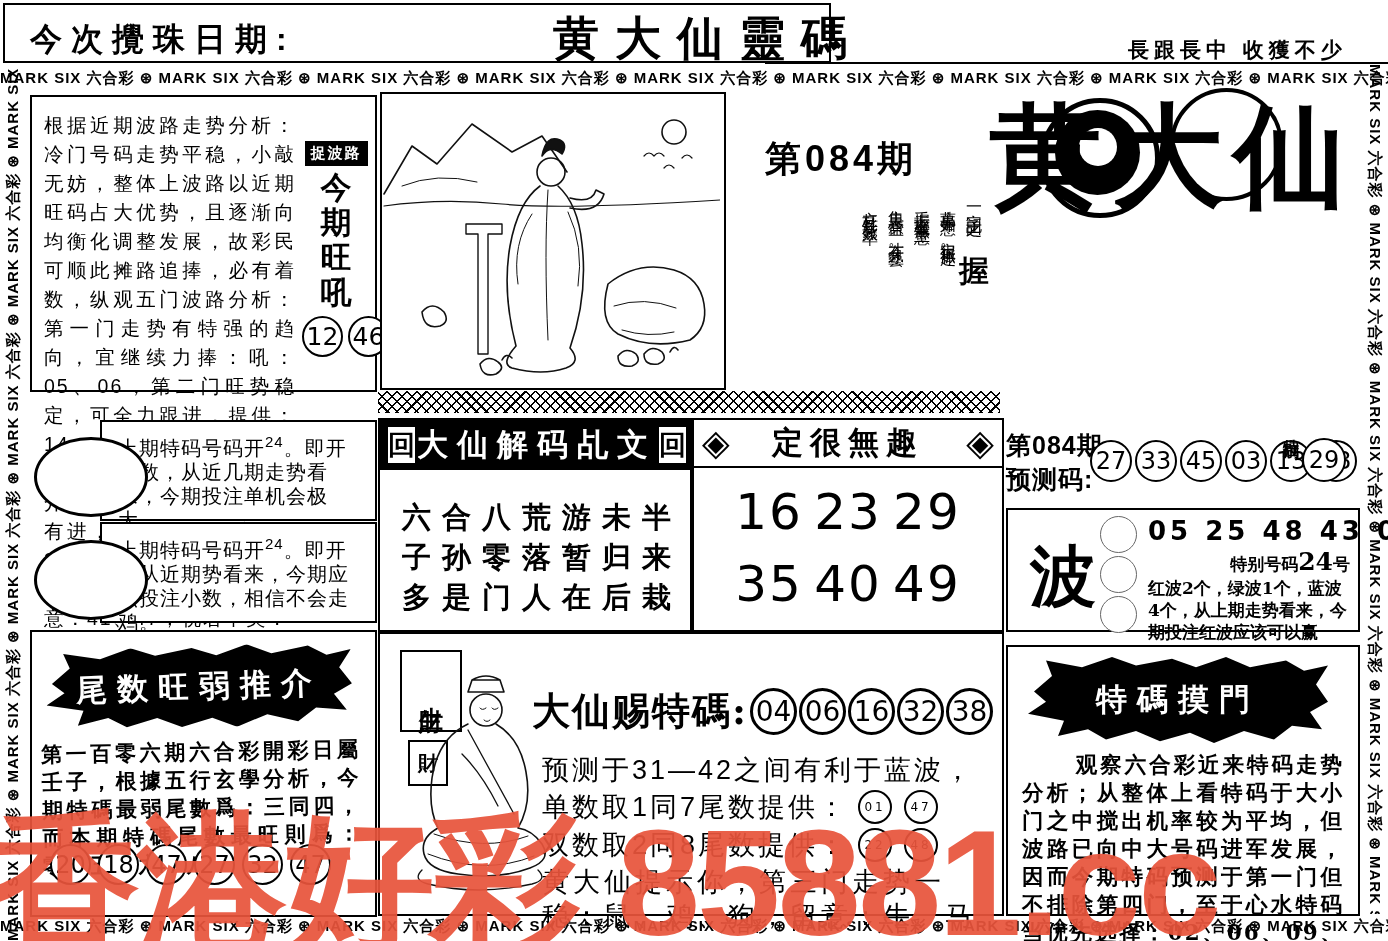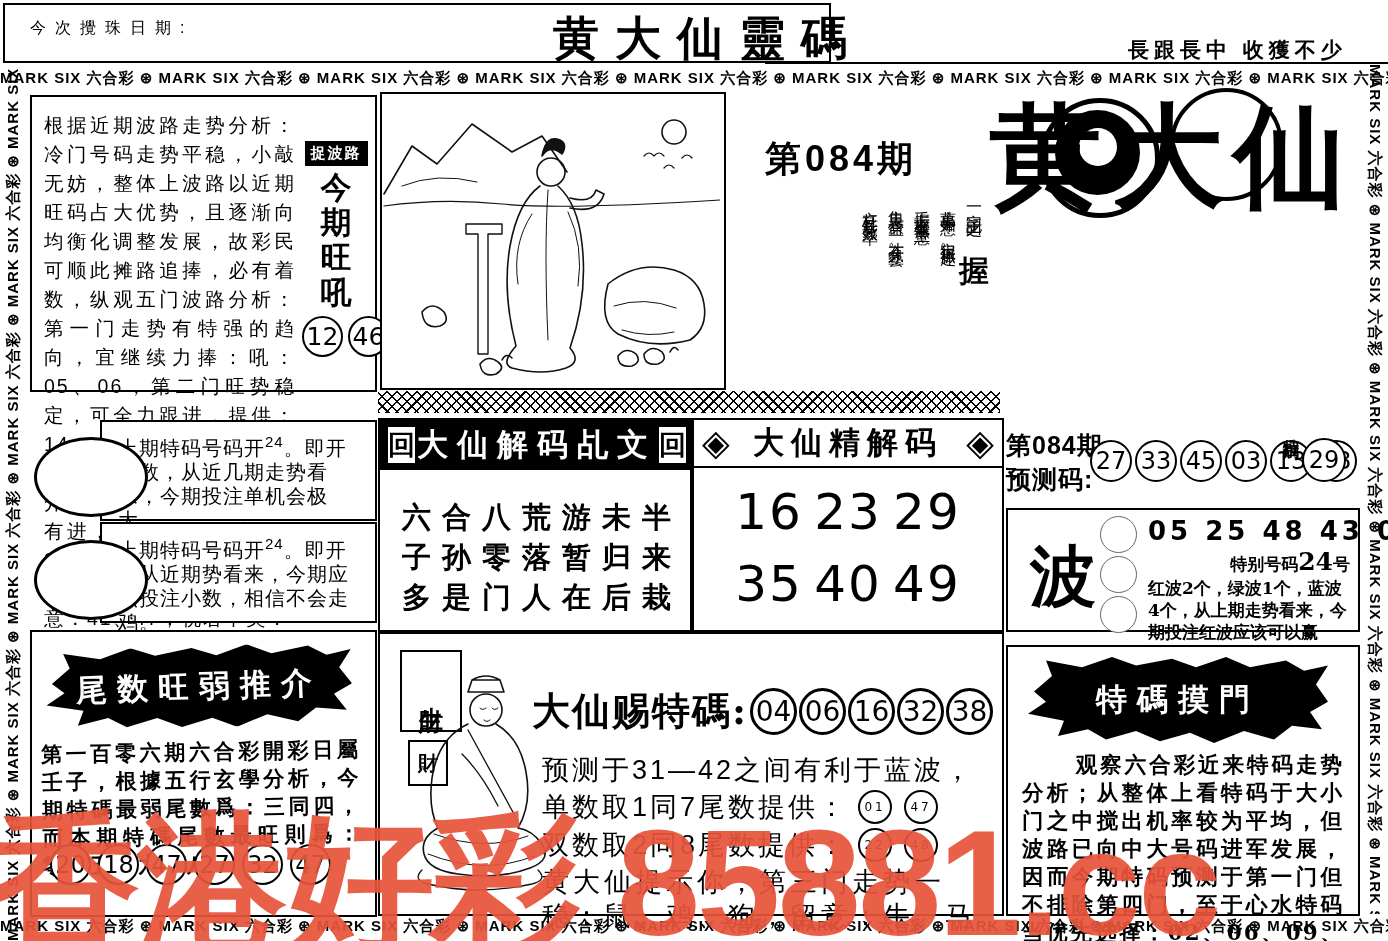--- a/index.html
+++ b/index.html
@@ -3,21 +3,21 @@
 <meta charset="utf-8">
 <style>
   html,body{margin:0;padding:0;background:#888;}
   #page{position:relative;width:1388px;height:941px;background:#fff;color:#000;
         font-family:"Liberation Sans",sans-serif;overflow:hidden;margin:0 auto;}
   .abs{position:absolute;}
   .box{position:absolute;border:2px solid #000;background:#fff;}
 
   
   .hdr-box{left:3px;top:3px;width:824px;height:56px;border:2px solid #000;}
-  .hdr-date{left:30px;top:18px;font-size:16px;font-weight:normal;letter-spacing:9px;}
+  .hdr-date{left:30px;top:18px;font-size:32px;font-weight:bold;letter-spacing:9px;}
   .hdr-title{left:528px;top:8px;width:360px;text-align:center;font-size:46px;font-weight:bold;
              font-family:"DejaVu Serif",serif;letter-spacing:16px;white-space:nowrap;}
   .hdr-slogan{left:1128px;top:36px;font-size:21px;font-weight:bold;letter-spacing:5px;white-space:nowrap;}
   .hdr-line{left:765px;top:62px;width:623px;height:2px;background:#000;}
 
   
   .strip{position:absolute;font-weight:bold;font-size:15px;letter-spacing:1px;white-space:nowrap;
          overflow:hidden;line-height:26px;height:26px;}
   .strip-top{left:0;top:65px;width:1388px;}
   .strip-bottom{left:0;top:913px;width:1388px;}
@@ -247,21 +247,21 @@
     <div class="poem">
         <div>六合八荒游未半</div>
         <div>子孙零落暂归来</div>
         <div>多是门人在后栽</div>
       </div>
   </div>
 
   <div class="box jjm-box">
     <div class="jjm-hd">
       <span class="diam">◈</span>
-      <span class="jjm-title">大仙精解码</span>
+      <span class="jjm-title">定很無趣</span>
       <span class="diam">◈</span>
     </div>
     <div class="jjm-nums">
       <div class="jjm-row">
           <span>16</span>
           <span>23</span>
           <span>29</span>
         </div>
       <div class="jjm-row">
           <span>35</span>

